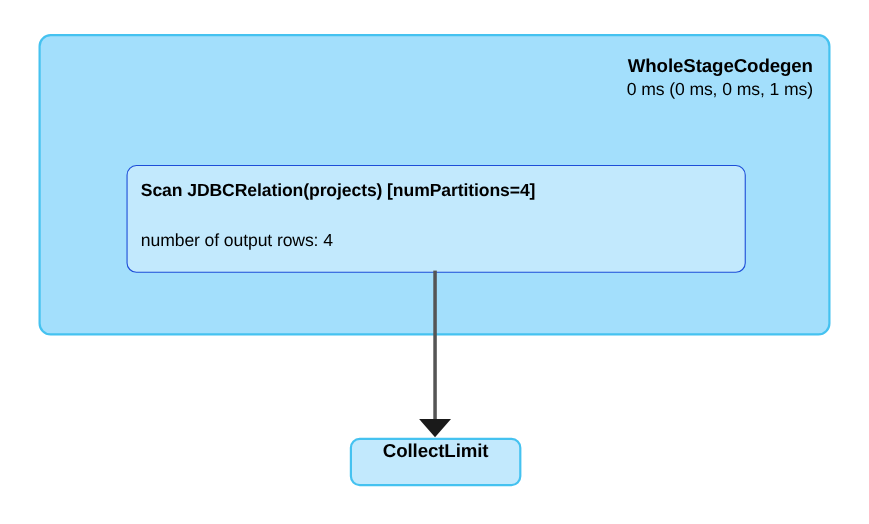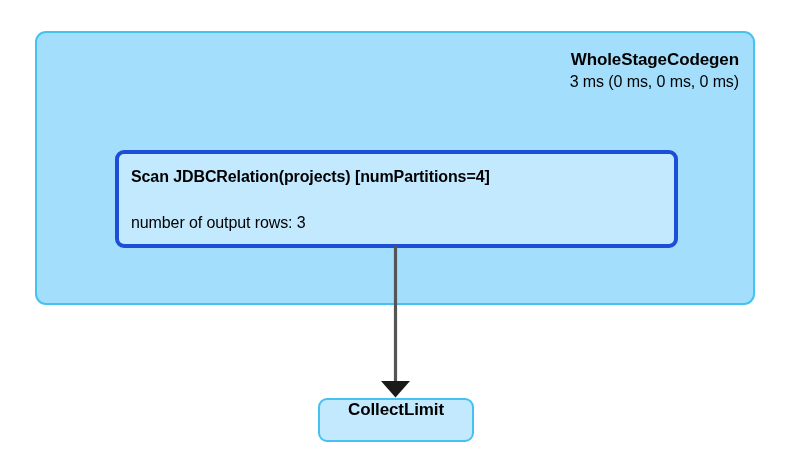--- a/index.html
+++ b/index.html
@@ -65,21 +65,21 @@
 
   
   .inner-node {
     position: absolute;
     left: 78px;
     top: 117px;
     width: 563px;
     height: 98px;
     box-sizing: border-box;
     background: #c2e9fd;
-    border: 4px solid #1d4ed8;
+    border: 1px solid #1d4ed8;
     border-radius: 9px;
   }
 
   .inner-node-title {
     position: absolute;
     left: 12px;
     top: 14px;
     font-size: 16px;
     font-weight: bold;
     color: #000000;
@@ -133,26 +133,26 @@
   }
 </style>
 </head>
 <body>
 
 <div id="plan-canvas">
 
   <div class="cluster-node">
     <div class="cluster-header">
       <span class="cluster-title">WholeStageCodegen</span>
-      <span class="cluster-metric">3 ms (0 ms, 0 ms, 0 ms)</span>
+      <span class="cluster-metric">0 ms (0 ms, 0 ms, 1 ms)</span>
     </div>
 
     <div class="inner-node">
       <span class="inner-node-title">Scan JDBCRelation(projects) [numPartitions=4]</span>
-      <span class="inner-node-metric">number of output rows: 3</span>
+      <span class="inner-node-metric">number of output rows: 4</span>
     </div>
   </div>
 
   <svg class="edge-layer" viewBox="0 0 790 476" width="790" height="476">
     <g>
       <line x1="395.5" y1="246" x2="395.5" y2="384" stroke="#555555" stroke-width="3.2"></line>
       <polygon points="381,381 410,381 395.5,397.5" fill="#1a1a1a"></polygon>
     </g>
   </svg>
 

